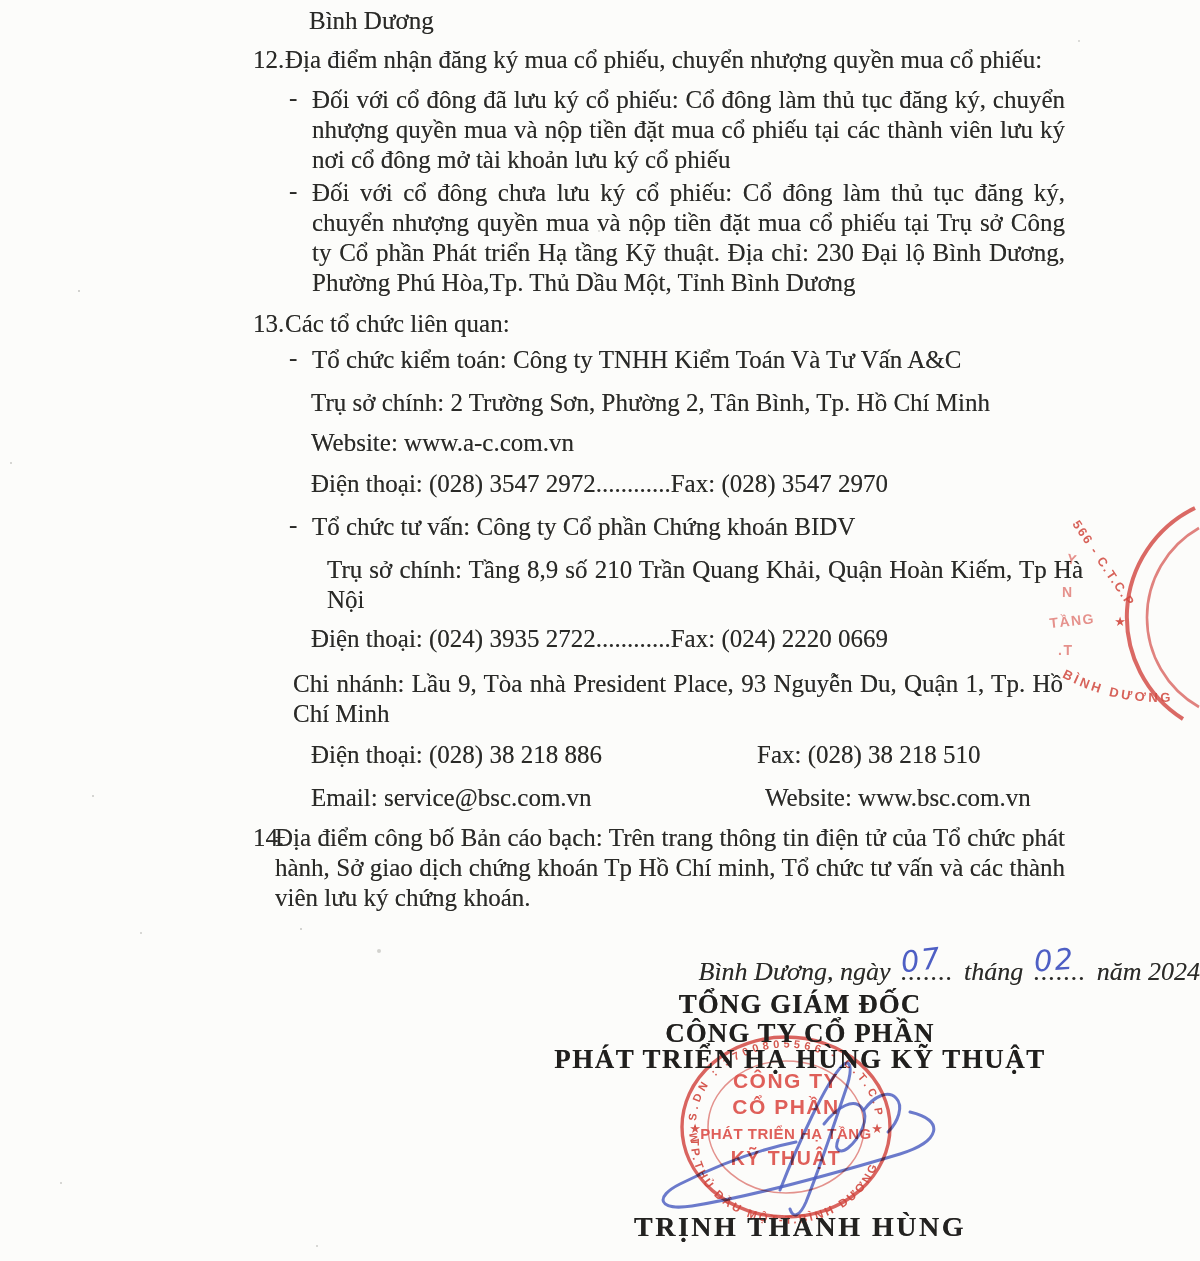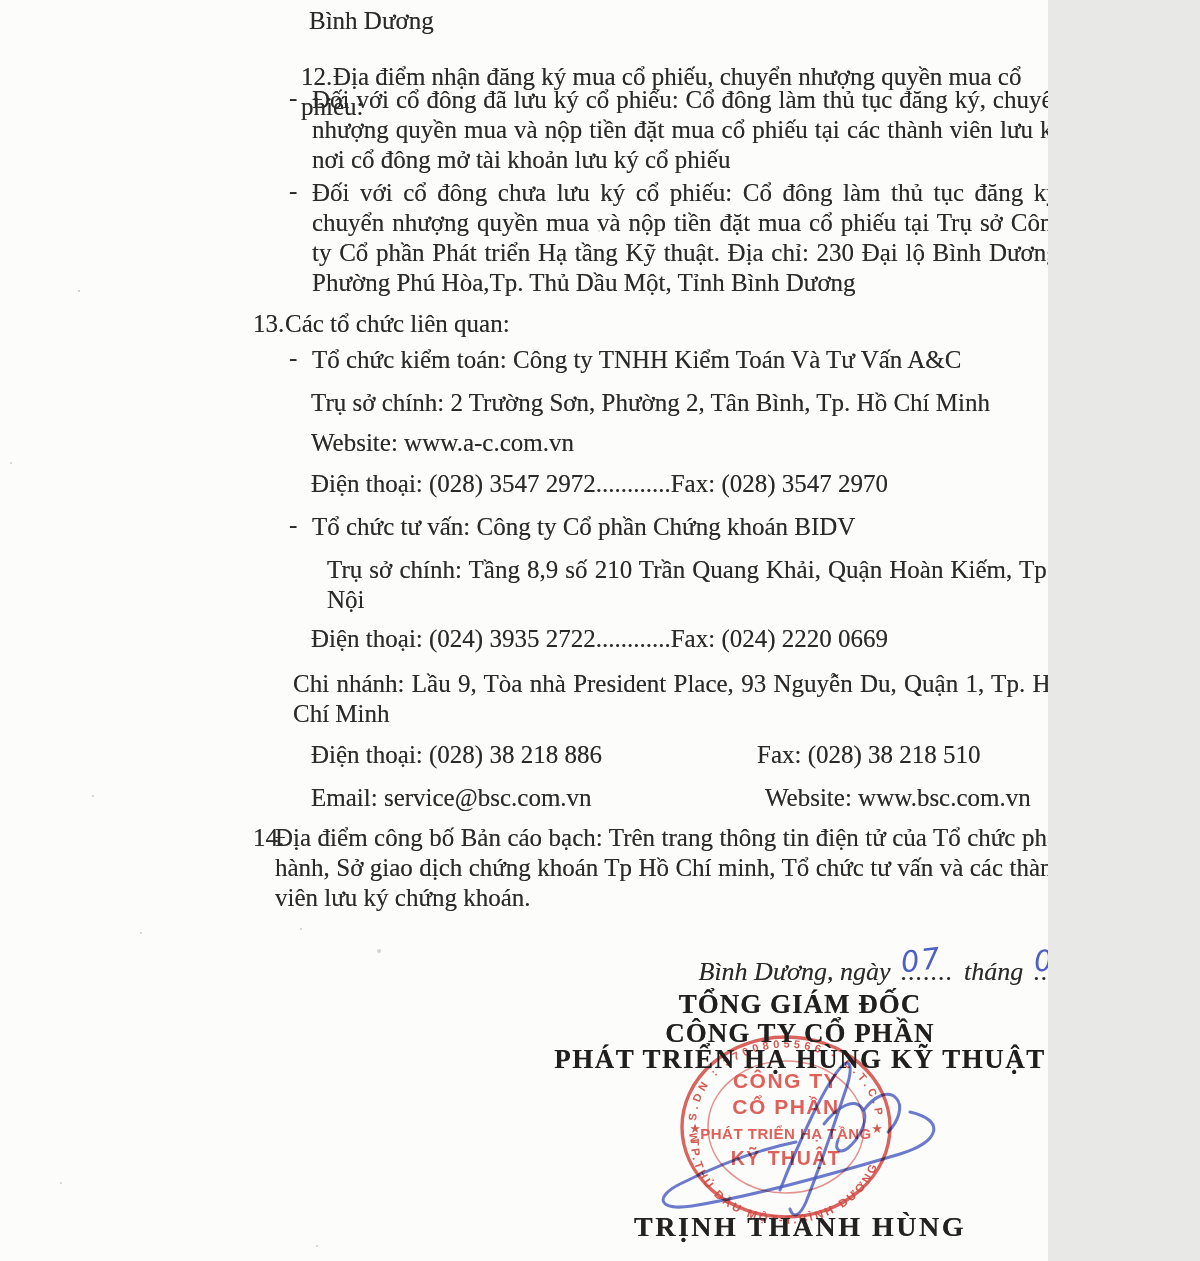--- a/index.html
+++ b/index.html
@@ -1,17 +1,17 @@
 <!DOCTYPE html>
 <html><head>
 <meta charset="utf-8">
 <style>
   html,body{margin:0;padding:0;background:#e8e8e6;}
   .page{
-    position:relative; width:1048px; height:1261px; overflow:hidden;
+    position:relative; width:1200px; height:1261px; overflow:hidden;
     background:#fcfcfa;
     font-family:"Liberation Serif","DejaVu Serif",serif;
     color:#2a2a27;
   }
   .ln{position:absolute; white-space:nowrap; font-size:25px; line-height:30px;
       text-shadow:0 0 .5px rgba(60,60,60,.55);}
   .item{position:absolute; font-size:25px; line-height:30px; text-shadow:0 0 .5px rgba(60,60,60,.55);}
   .item .num{position:absolute; left:0; top:0;}
   .item .itxt{margin-left:32px;}
   .item .itxt.wrap{text-align:justify; white-space:normal;}
@@ -63,21 +63,21 @@
       222px 638px 0 #c6c6c2, -18px 892px 0 #cbcbc7, 300px 660px 0 1px #d2d2ce,
       1000px -250px 0 #d0d0cc, 238px 955px 0 #cdcdc9, 520px -60px 0 #d4d4d0;}
 </style>
 </head>
 <body>
 
 <div class="page">
 
   <div class="ln" style="left:309px; top:6px;">Bình Dương</div>
 
-  <div class="item" style="left:253px; top:62px;margin-left:48px;">
+  <div class="item" style="left:253px; top:45px;">
     <span class="num">12.</span>
     <span class="itxt">Địa điểm nhận đăng ký mua cổ phiếu, chuyển nhượng quyền mua cổ phiếu:</span>
   </div>
 
   <div class="bullet" style="left:287px; top:85px; width:778px;">
     <span class="dash">-</span>
     <div class="btxt">Đối với cổ đông đã lưu ký cổ phiếu: Cổ đông làm thủ tục đăng ký, chuyển nhượng quyền mua và nộp tiền đặt mua cổ phiếu tại các thành viên lưu ký nơi cổ đông mở tài khoản lưu ký cổ phiếu</div>
   </div>
 
   <div class="bullet" style="left:287px; top:178px; width:778px;">

